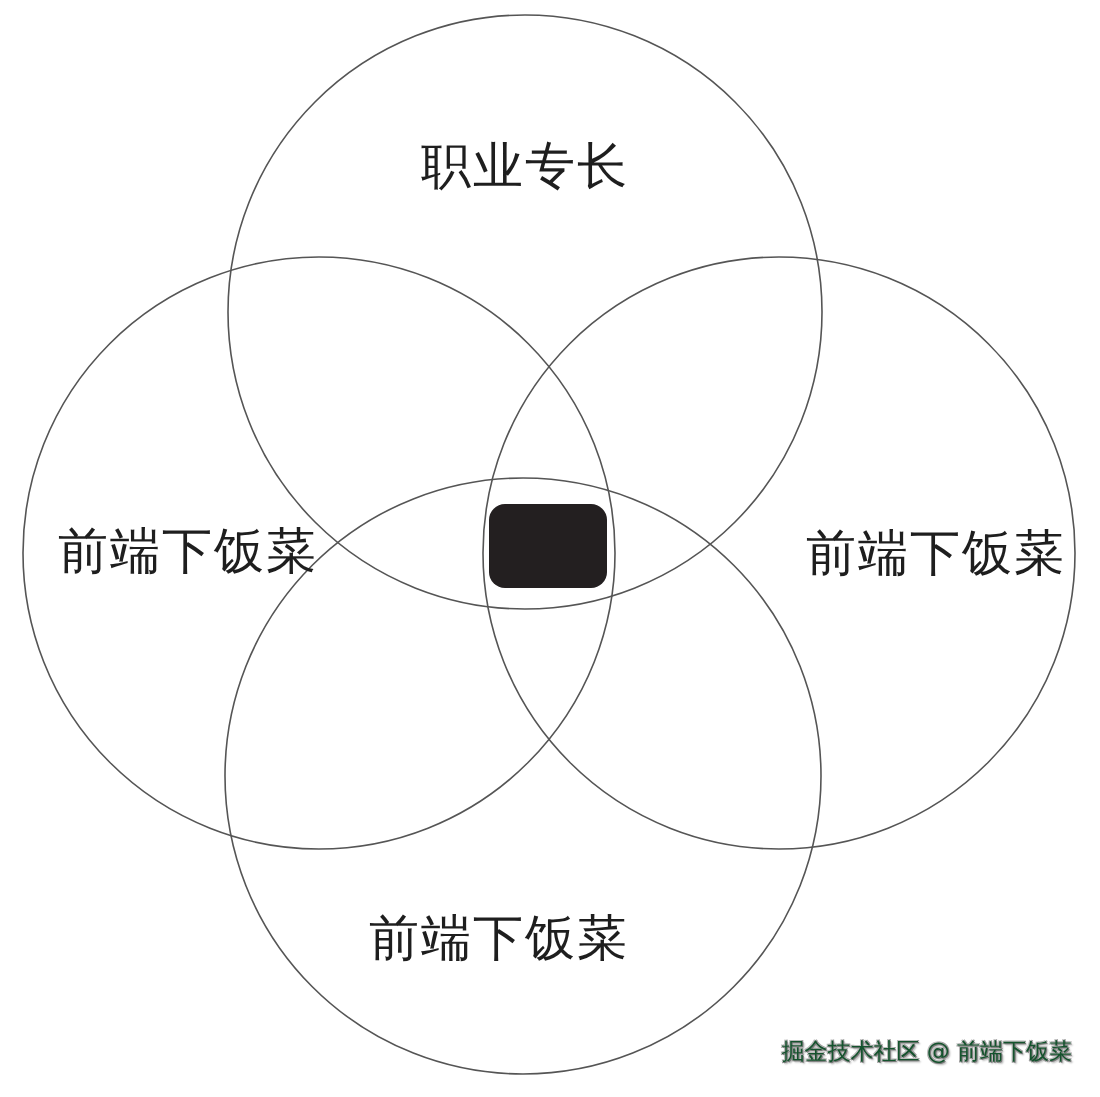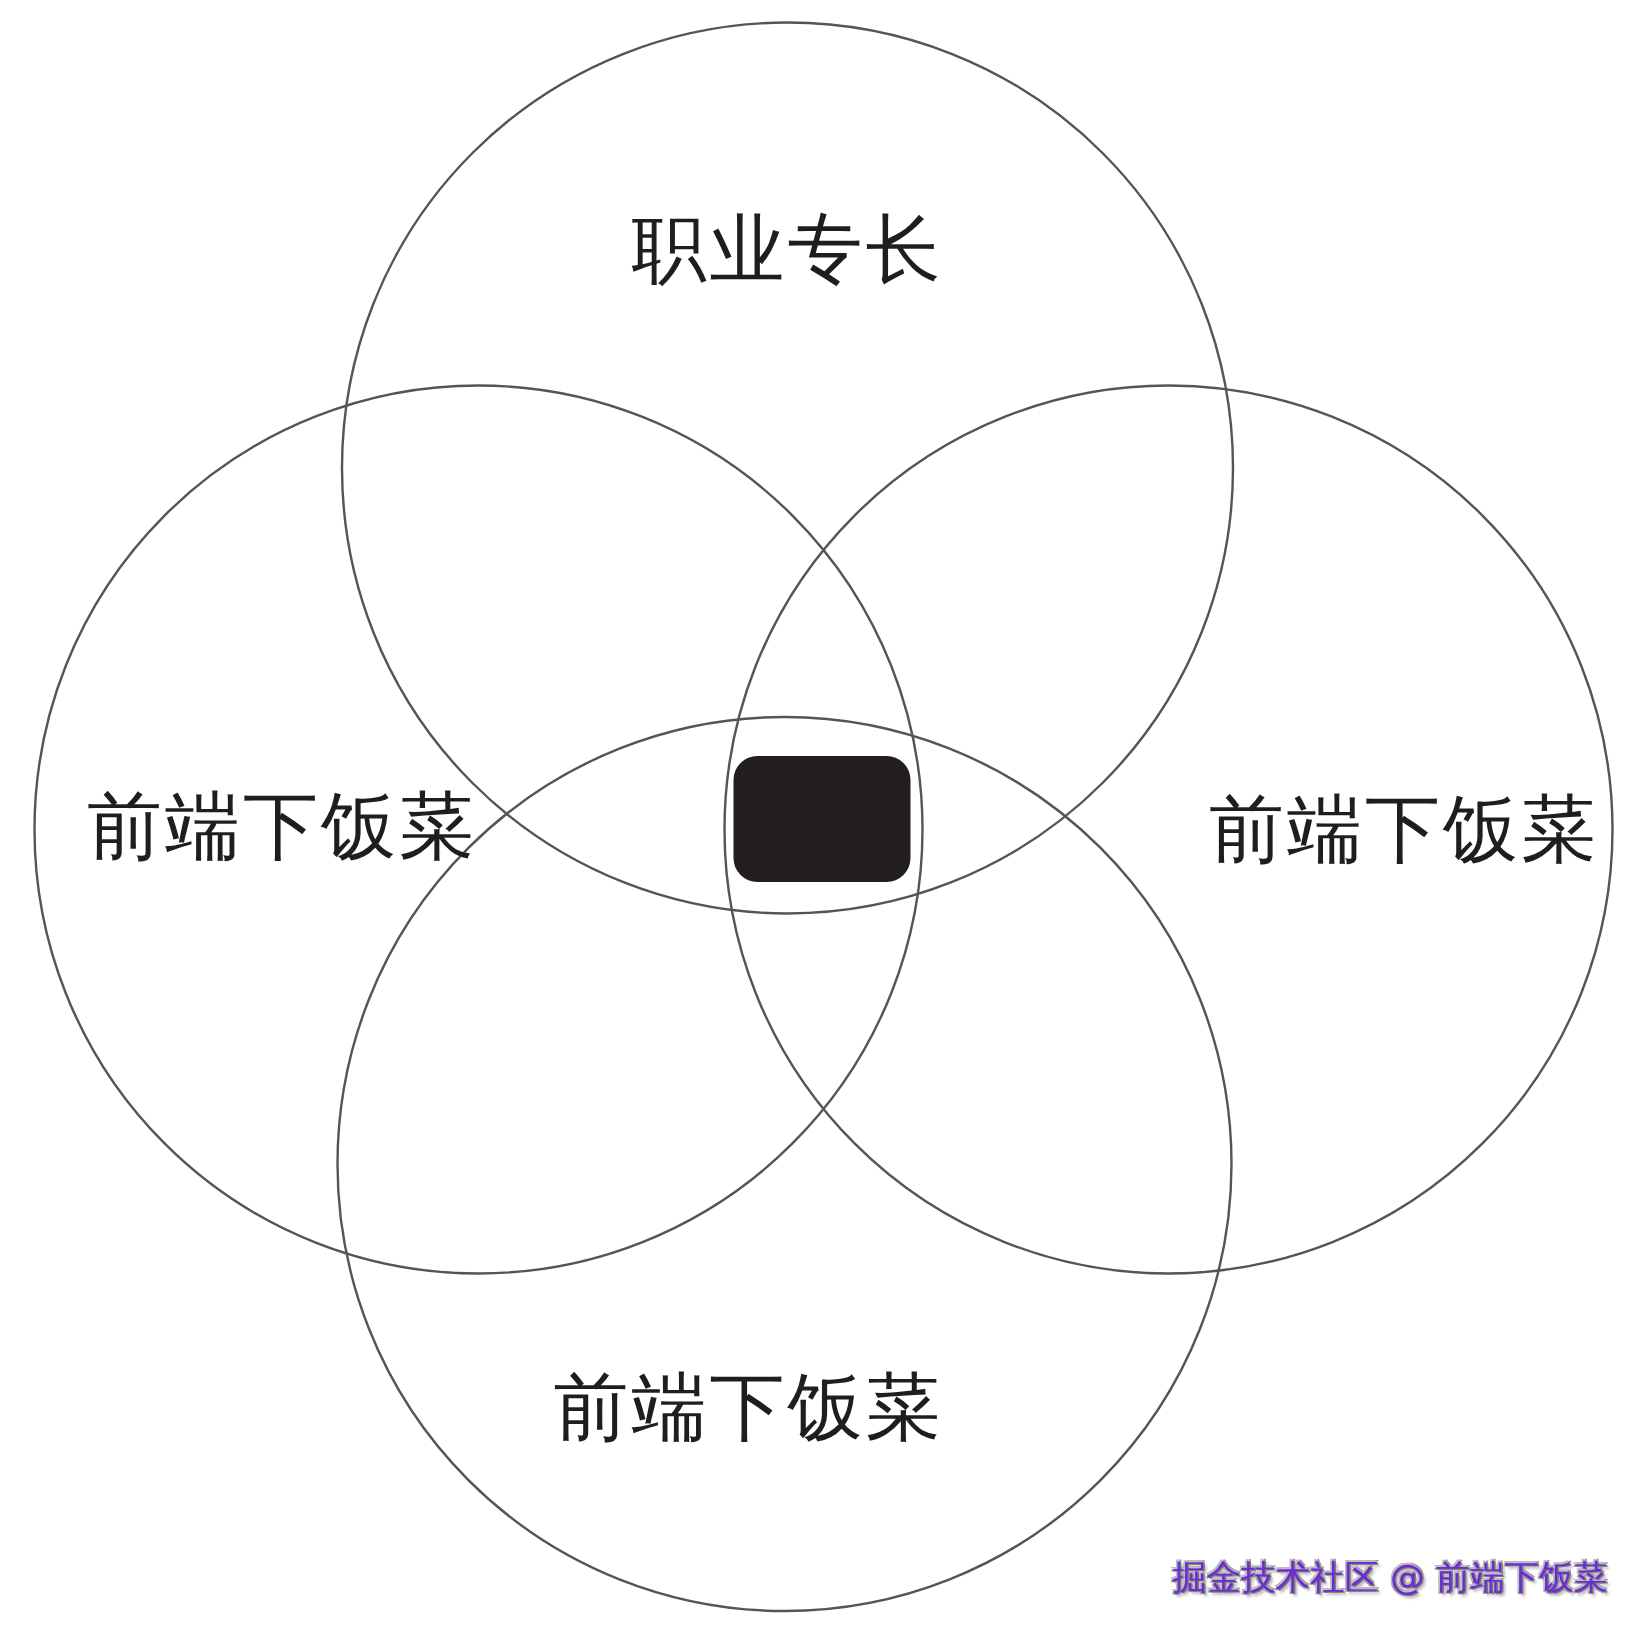--- a/index.html
+++ b/index.html
@@ -14,21 +14,21 @@
       letter-spacing: 2px;
       white-space: nowrap;
       line-height: 1;
     }
     .watermark {
       position: absolute;
       right: 28px;
       bottom: 30px;
       font-family: "DejaVu Sans", "Liberation Sans", sans-serif;
       font-size: 23px;
-      color: #6d28d9;
+      color: #14532d;
       text-shadow: 1px 1px 0 #7a7a7a, -1px -1px 0 #bdbdbd, 1px -1px 0 #a0a0a0, -1px 1px 0 #a0a0a0, 2px 2px 2px rgba(0,0,0,0.35);
       white-space: nowrap;
     }
   </style>
 </head>
 <body>
 
 <div id="stage">
   <svg width="1100" height="1097" viewBox="0 0 1100 1097">
     <circle id="c-top" fill="none" stroke="#555555" stroke-width="1.6" cx="525" cy="312" r="297"></circle>

